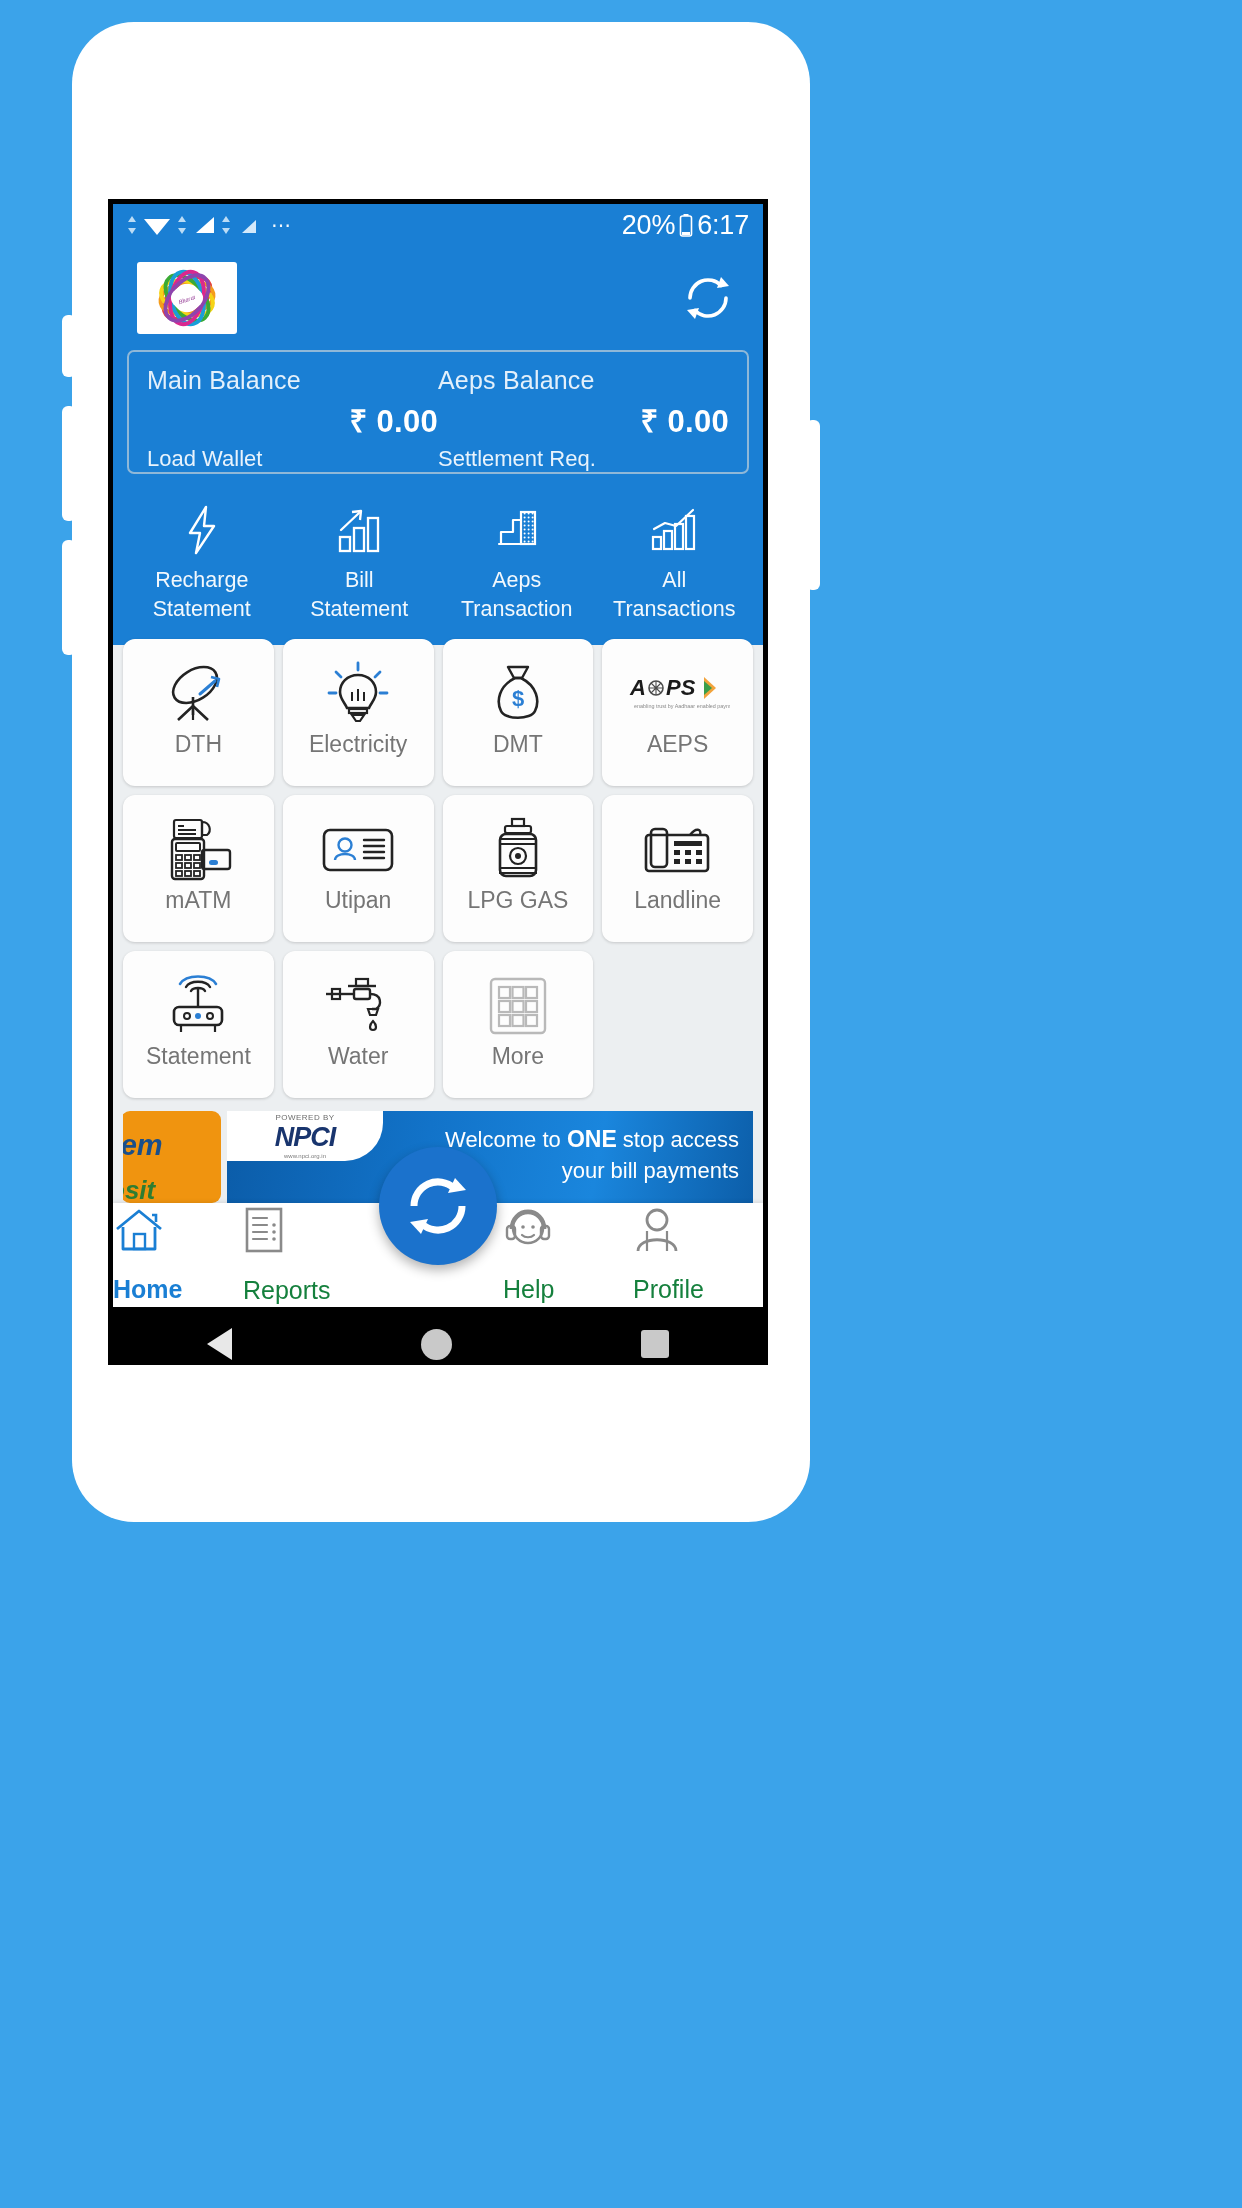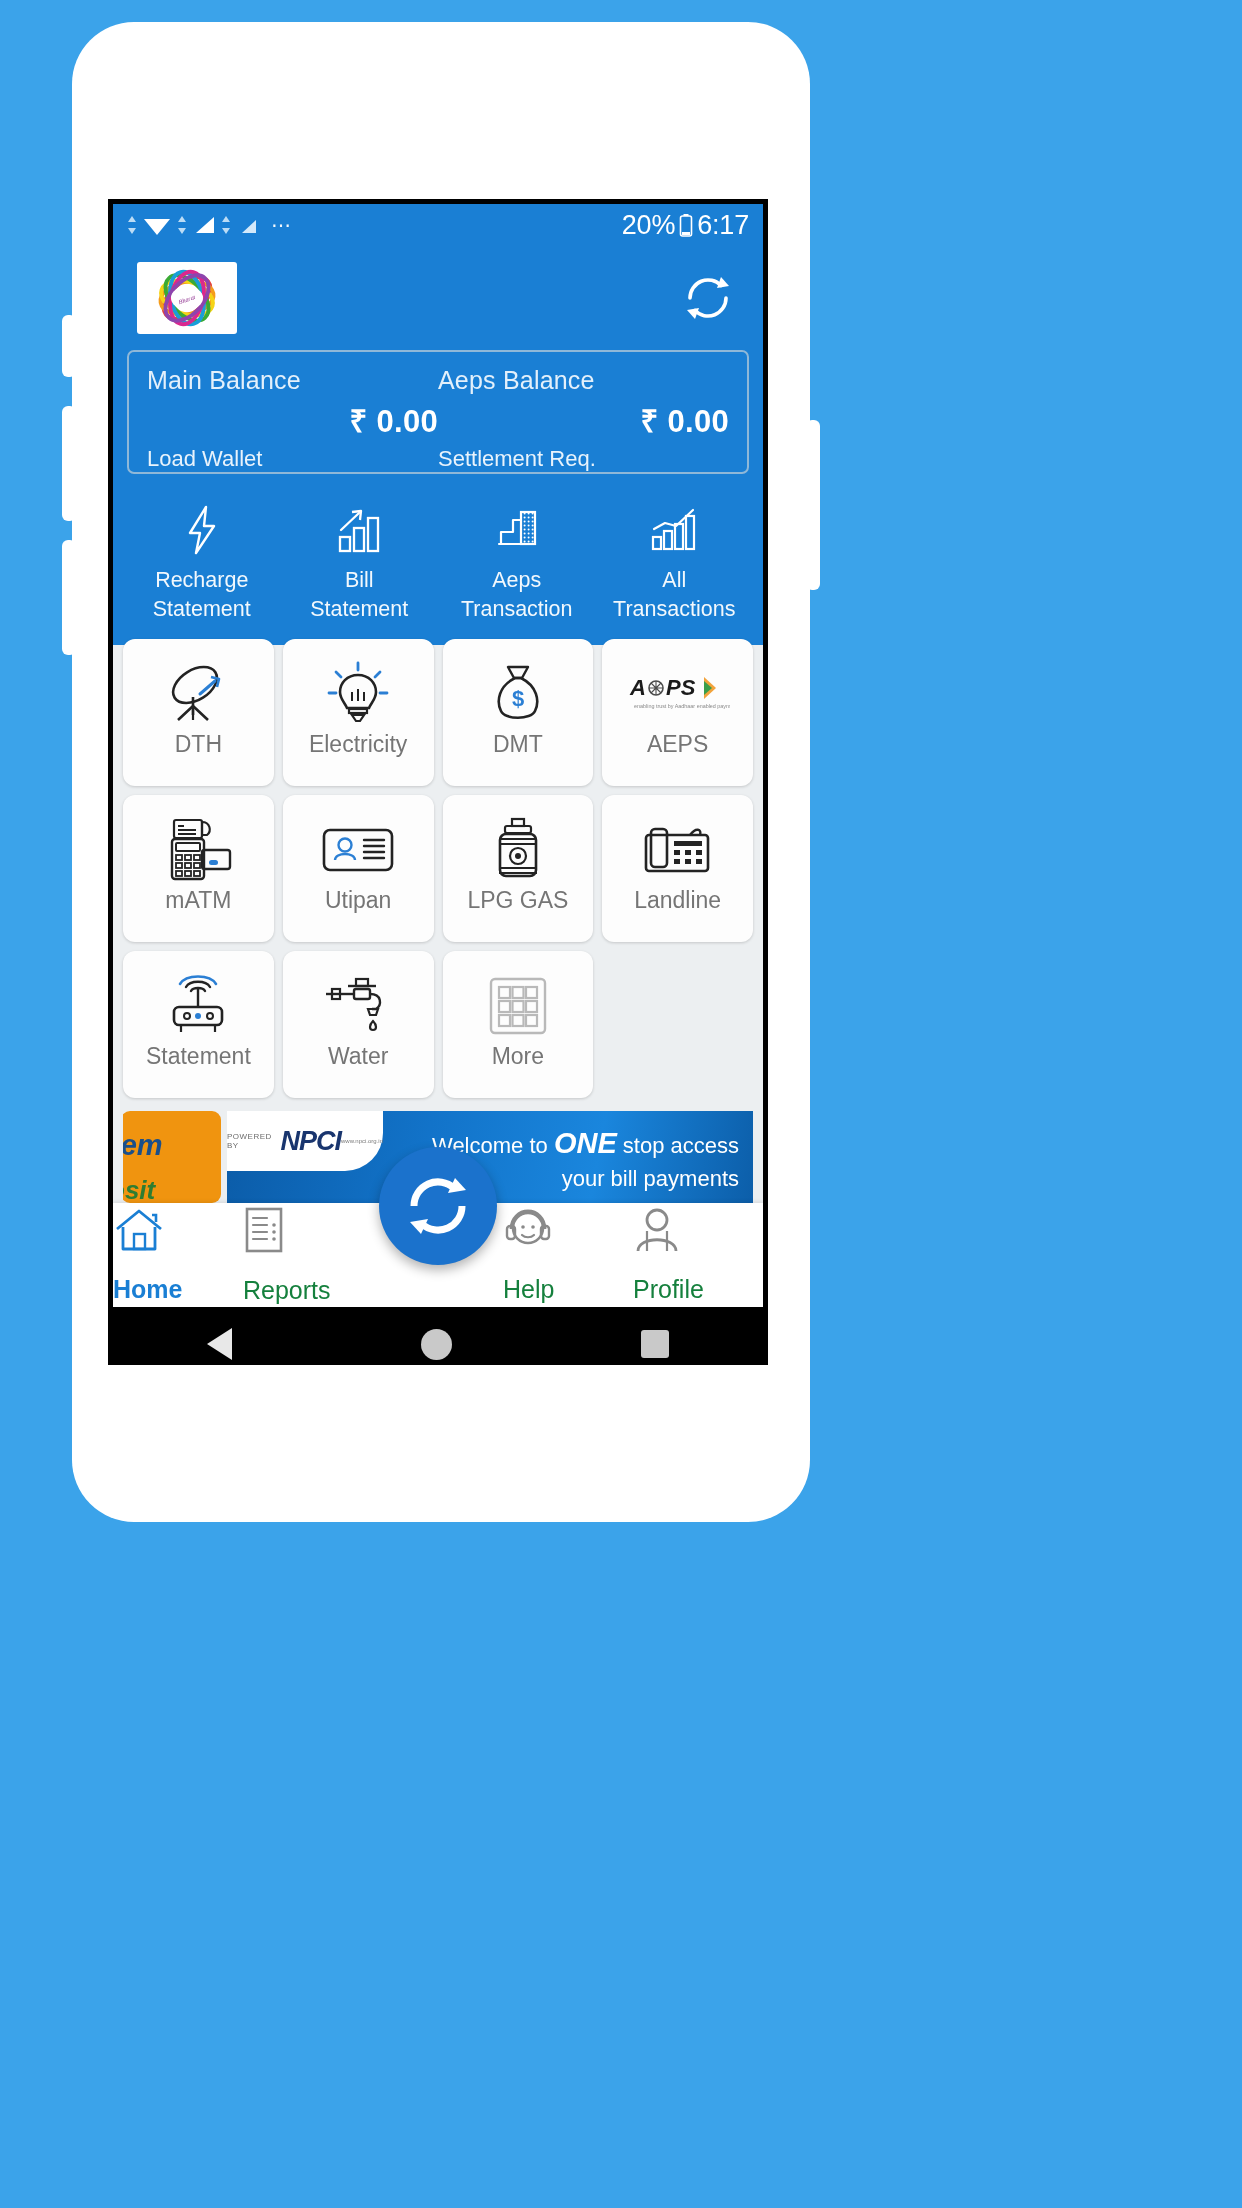--- a/index.html
+++ b/index.html
@@ -192,35 +192,35 @@
   }
   .ban-b {
     flex: 1;
     margin-left: 6px;
     background: linear-gradient(100deg,#0b5ca8 0%,#1273c9 38%,#1a86dd 70%,#0c5ea9 100%);
     position: relative;
     overflow: hidden;
   }
   .npci {
     position: absolute; left: 0; top: 0;
-    width: 156px; height: 60px;
+    width: 156px; height: 50px;
     background: #ffffff;
     border-bottom-right-radius: 38px;
-    display: flex; 
+    display: flex; flex-direction: column;
     align-items: center; justify-content: center;
   }
   .npci .pb { font-size: 8px; color: #6d6d6d; letter-spacing: .5px; }
   .npci .nm { font-size: 27px; font-weight: bold; color: #19356e; font-style: italic; letter-spacing: -1px; }
   .npci .sub { font-size: 6px; color: #7a7a7a; }
   .ban-text {
     position: absolute; right: 14px; top: 12px;
     text-align: right; color: #ffffff;
     font-size: 22px; line-height: 1.4;
   }
-  .ban-text b { font-size: 29px; font-style: italic; }
+  .ban-text b { font-size: 23px; }
 
   
   .bottomnav {
     position: relative;
     height: 104px;
     background: #ffffff;
     display: flex;
     align-items: center;
     box-shadow: 0 -1px 4px rgba(0,0,0,.10);
   }

